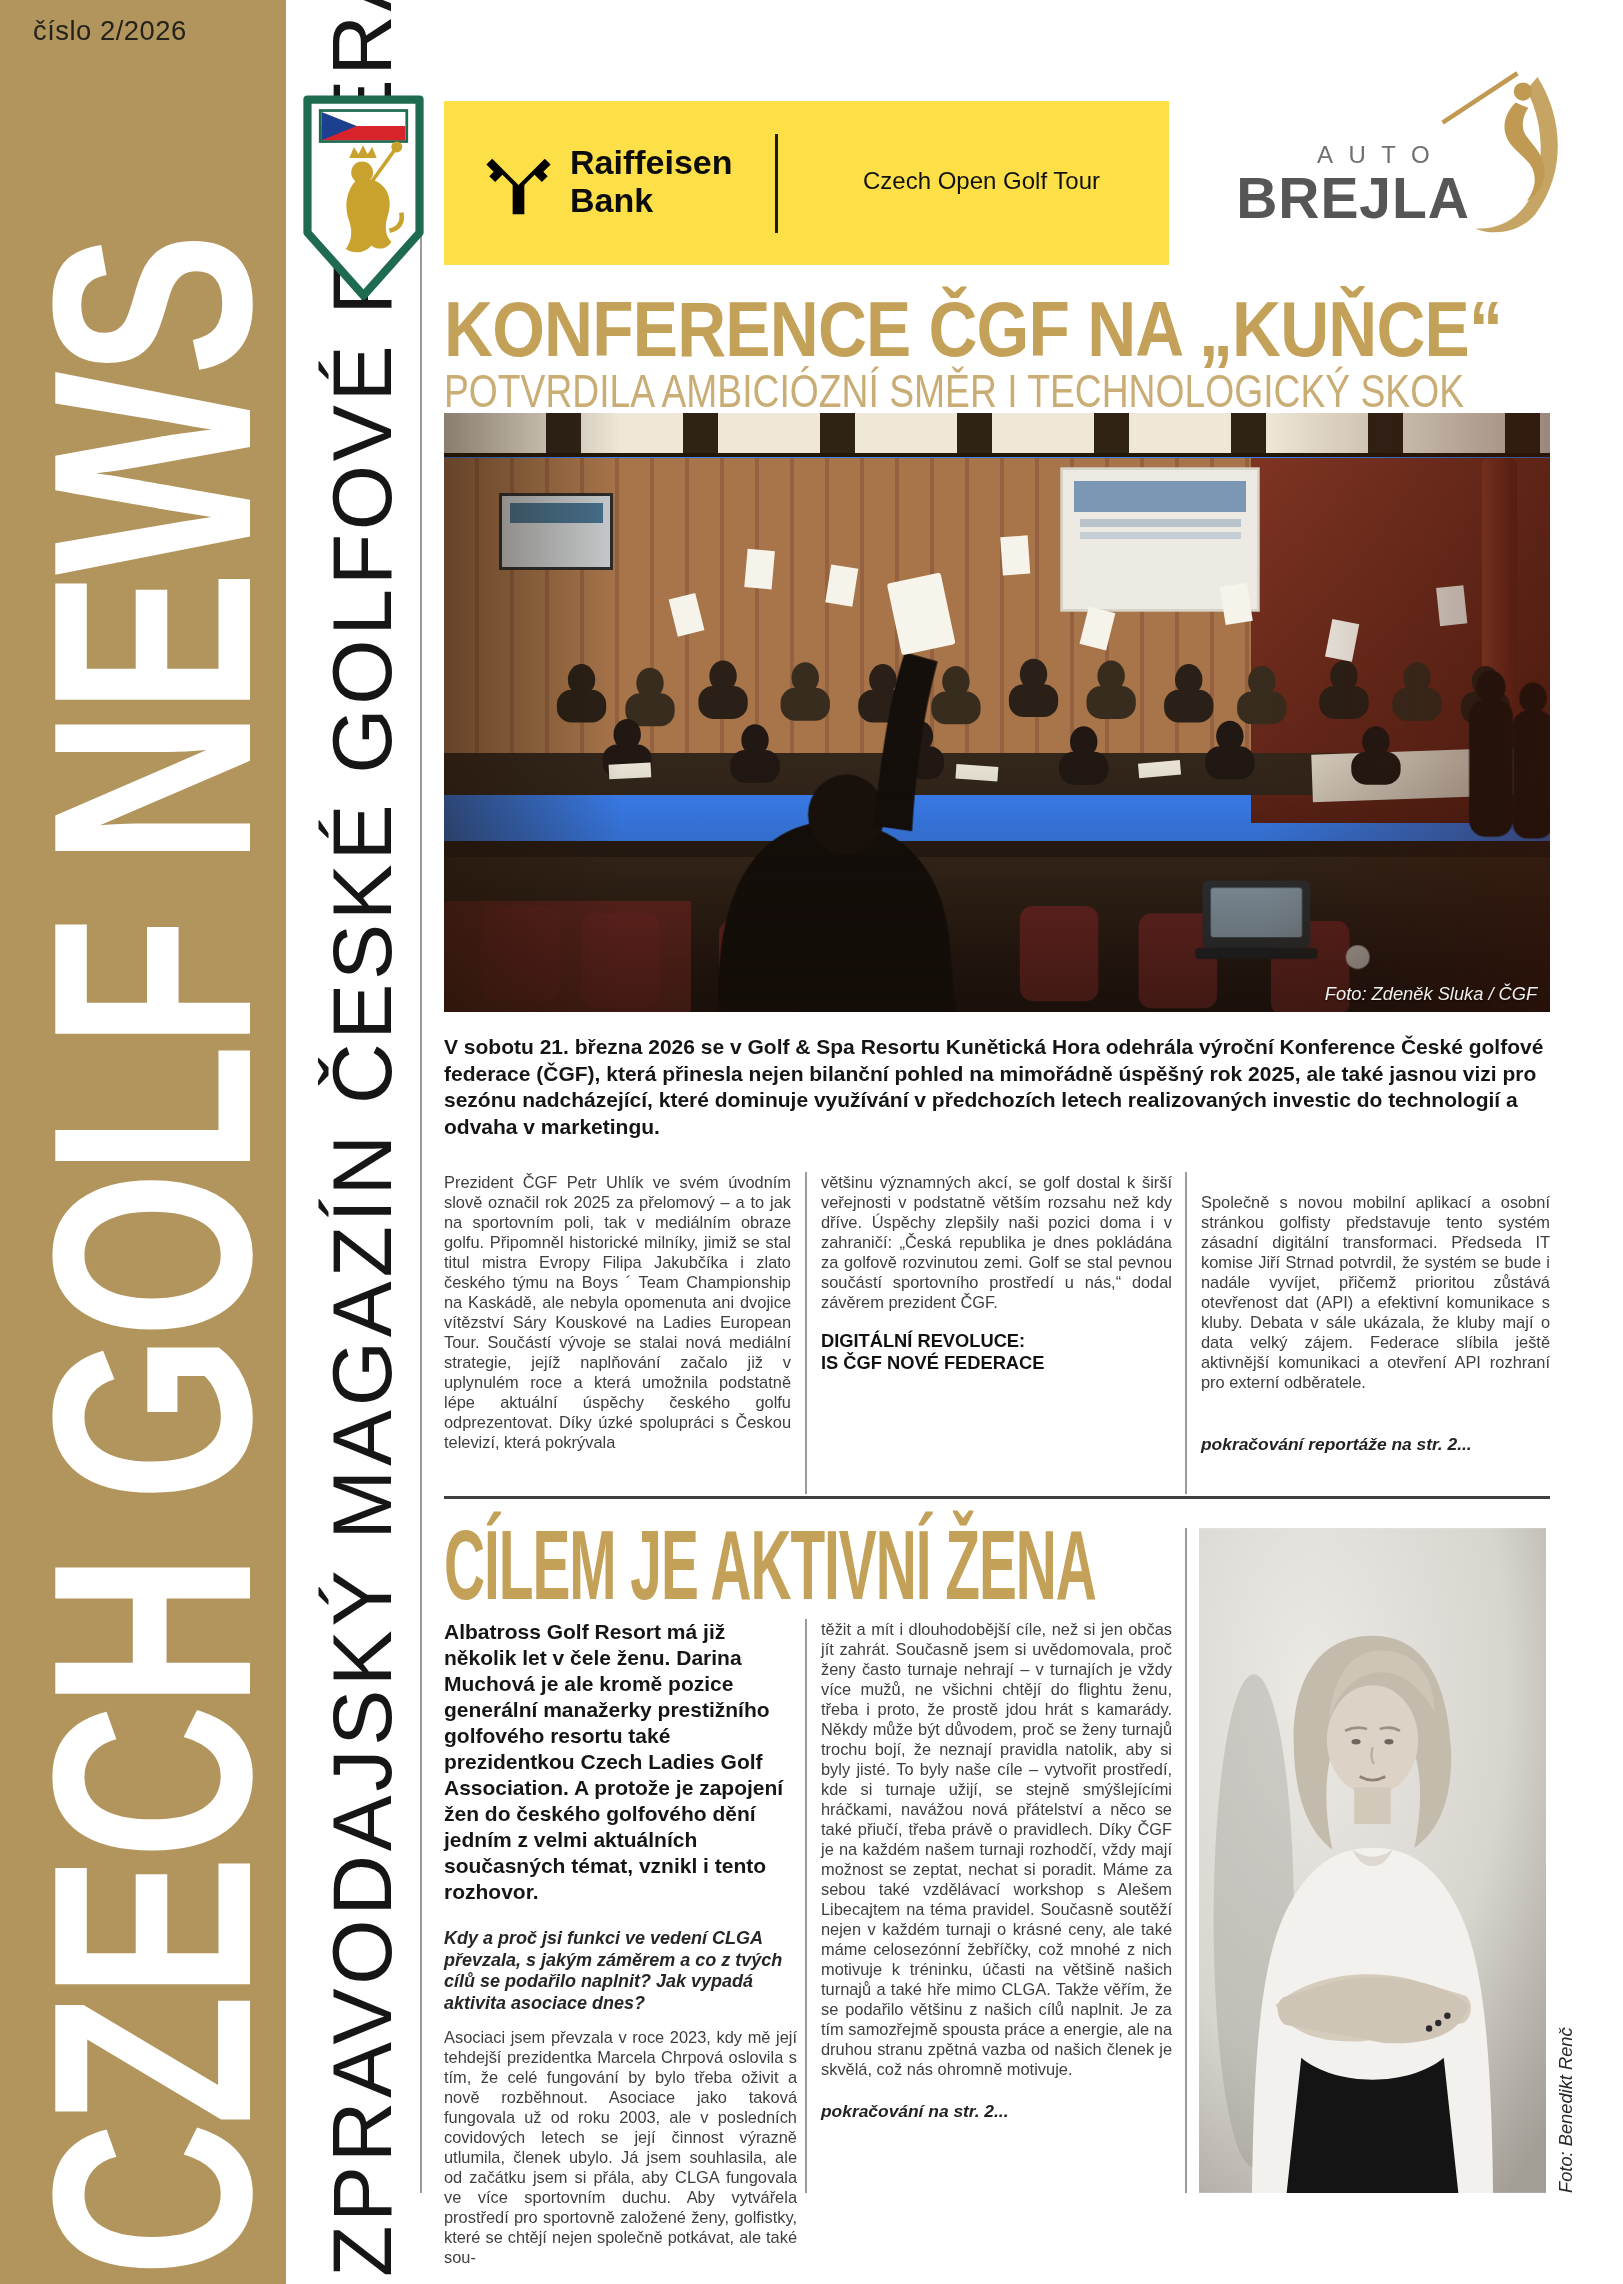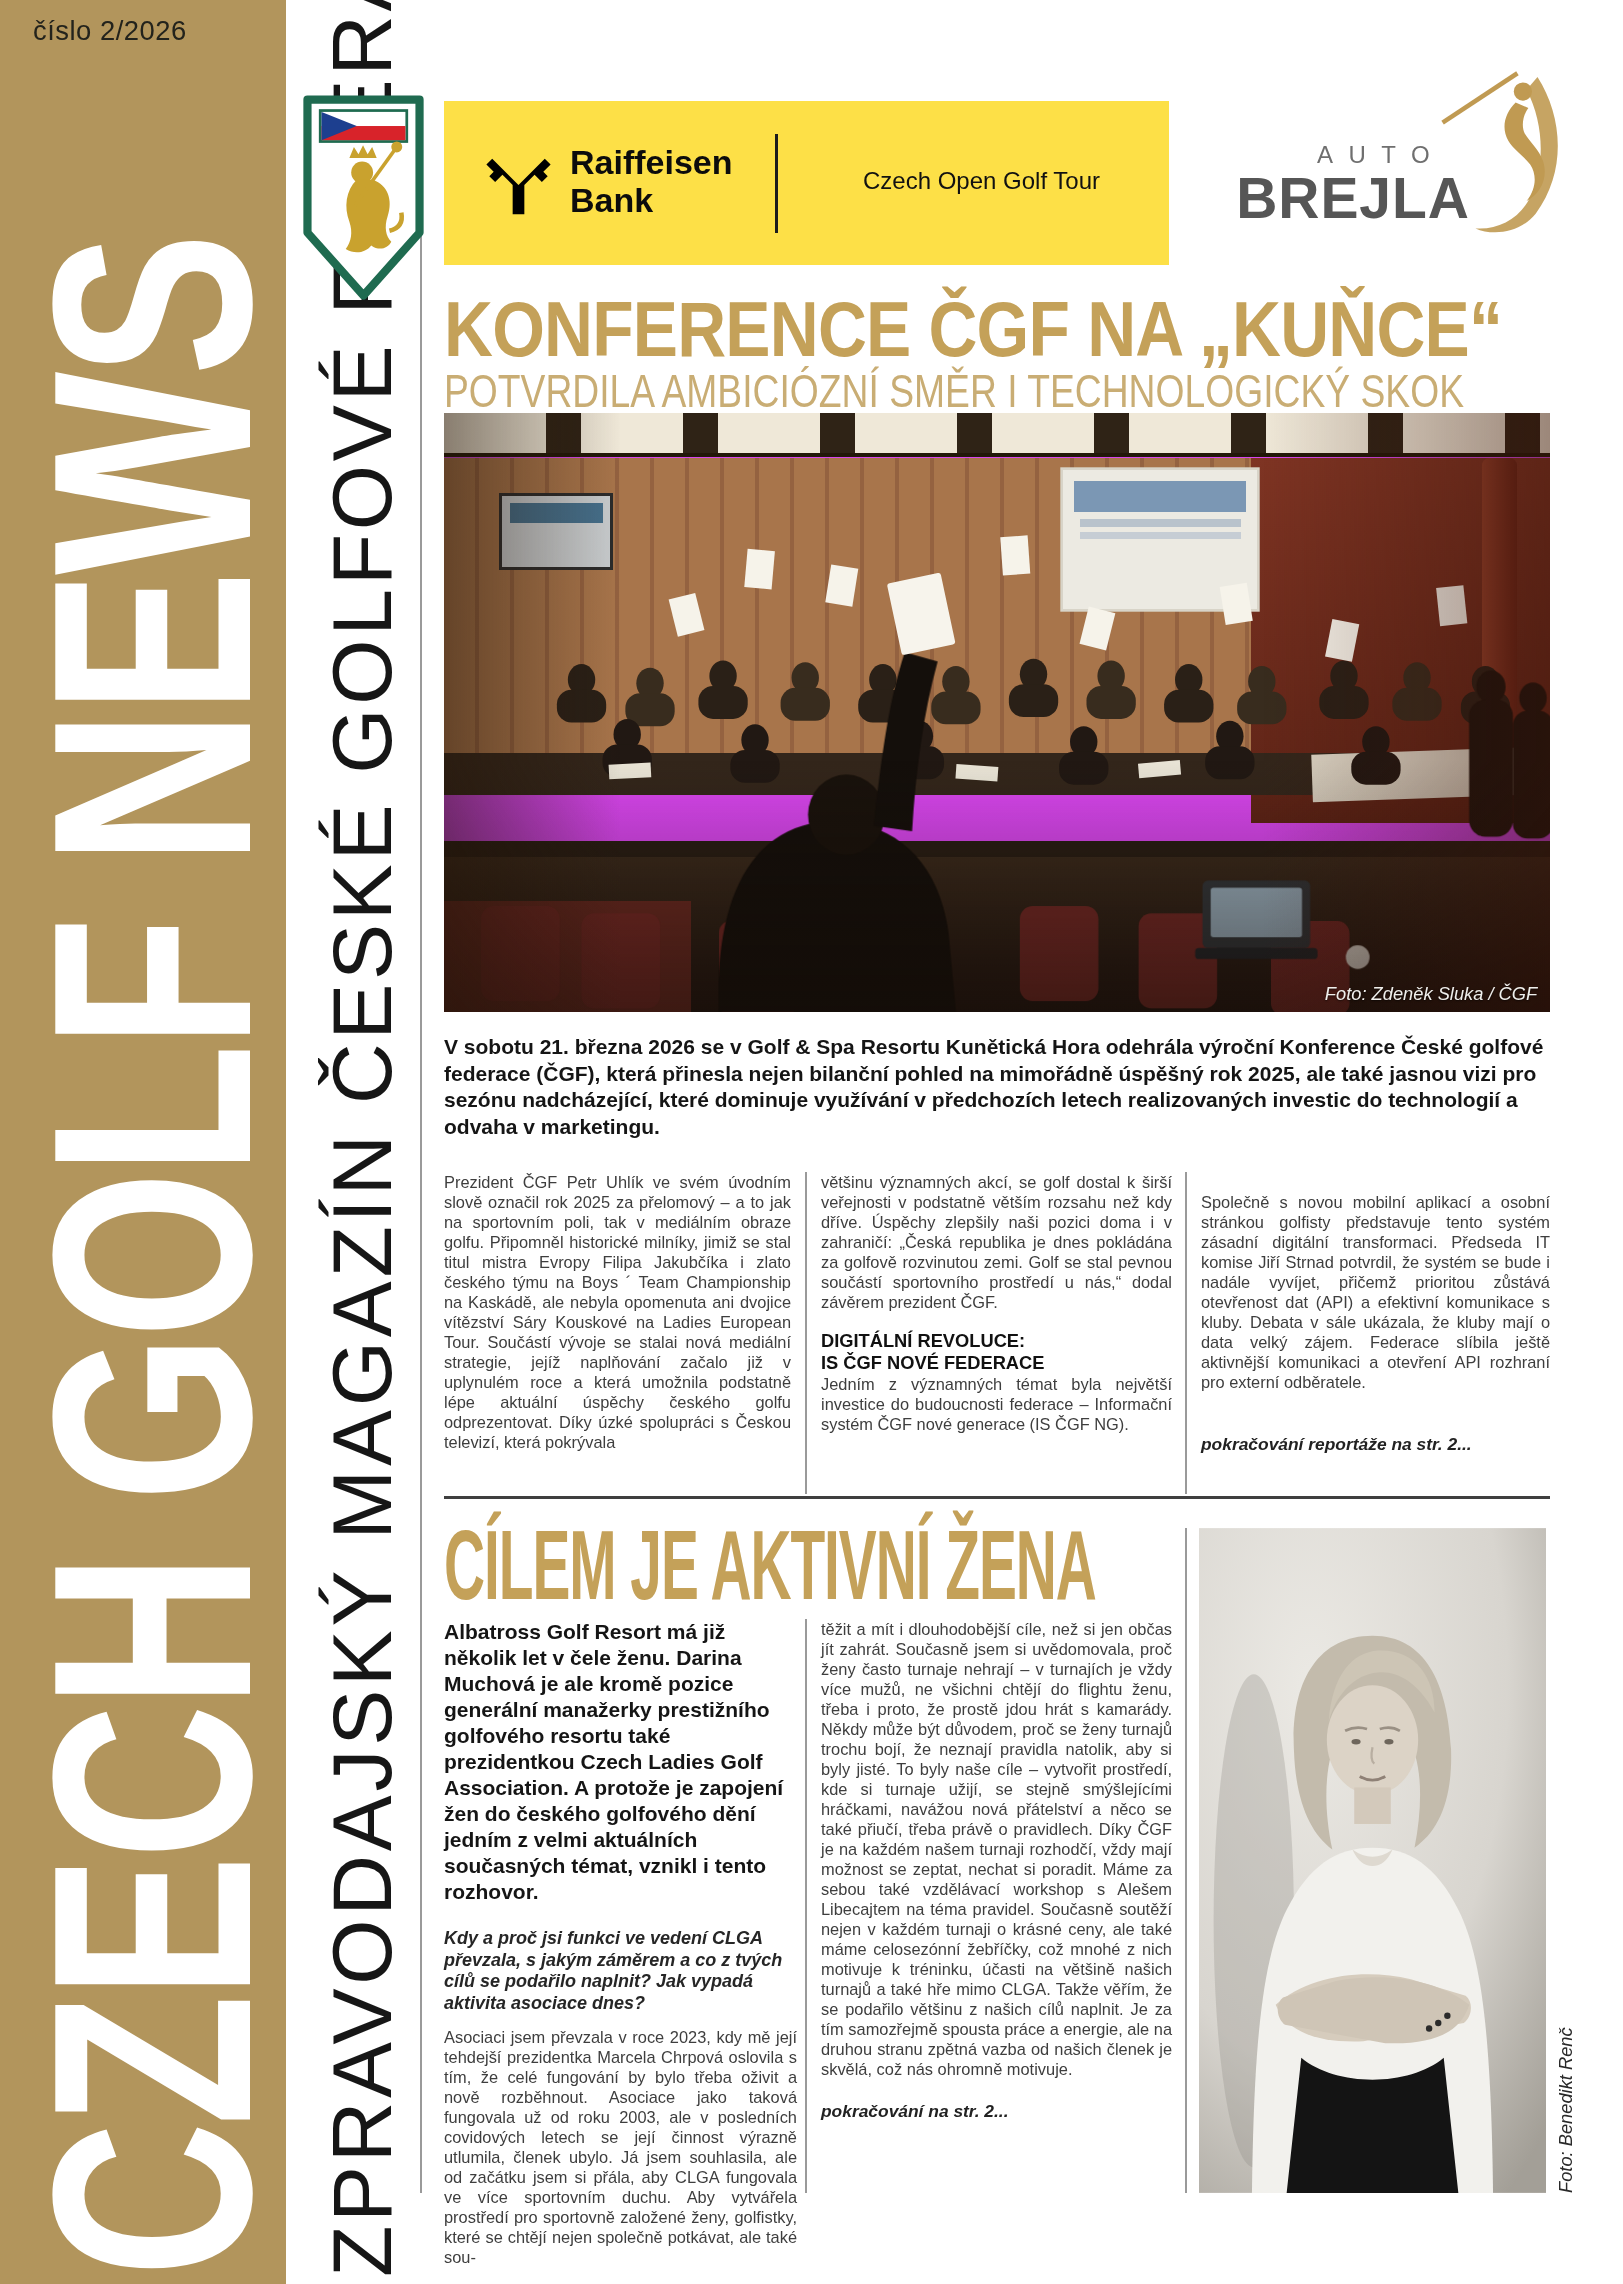--- a/index.html
+++ b/index.html
@@ -32,21 +32,21 @@
                color:#6f6f6f;font-weight:400;}
   .brejla-name{position:absolute;left:7.3px;top:101px;font-size:57px;font-weight:700;
                color:#565656;letter-spacing:0.9px;}
   .golfer{position:absolute;left:199px;top:-1.8px;width:146px;height:174px;}
 
   
   .h1{left:444px;top:285px;font-size:77px;font-weight:700;color:#c4a159;
       white-space:nowrap;transform:scaleX(0.88);transform-origin:0 0;letter-spacing:-0.9px;}
   .h1sub{left:444px;top:364px;font-size:46px;font-weight:400;color:#c9ad74;
          white-space:nowrap;transform:scaleX(0.81);transform-origin:0 0;}
-  .photo1{left:444px;top:413px;width:1106px;height:599px;overflow:hidden;background:#d946ef;}
+  .photo1{left:444px;top:413px;width:1106px;height:599px;overflow:hidden;background:#3b82f6;}
   .ph{position:absolute;}
   .ph-ceiling{left:0;top:0;width:100%;height:40px;
      background:repeating-linear-gradient(90deg,#efe8d8 0 102px,#2f2316 102px 137px);
      border-bottom:4.6px solid #221809;}
   .ph-wall{left:0;top:45px;width:100%;height:302px;
      background:repeating-linear-gradient(90deg,#a8754b 0 31px,#946240 31px 35px);}
   .ph-redwall{right:0;top:45px;width:27%;height:365px;
      background:linear-gradient(180deg,#7e3423,#5d2316);}
   .ph-curtain{right:3%;top:45px;width:35px;height:283px;border-radius:7.3px;
      background:linear-gradient(90deg,#93402a,#6b2517);}
@@ -254,21 +254,20 @@
   <div class="abs lead1">V sobotu 21. března 2026 se v Golf &amp; Spa Resortu Kunětická Hora odehrála výroční Konference České golfové federace (ČGF), která přinesla nejen bilanční pohled na mimořádně úspěšný rok 2025, ale také jasnou vizi pro sezónu nadcházející, které dominuje využívání v předchozích letech realizovaných investic do technologií a odvaha v marketingu.</div>
 
   <div class="abs col c1">Prezident ČGF Petr Uhlík ve svém úvodním slově označil rok 2025 za přelomový – a to jak na sportovním poli, tak v mediálním obraze golfu. Připomněl historické milníky, jimiž se stal titul mistra Evropy Filipa Jakubčíka i zlato českého týmu na Boys ´ Team Championship na Kaskádě, ale nebyla opomenuta ani dvojice vítězství Sáry Kouskové na Ladies European Tour. Součástí vývoje se stalai nová mediální strategie, jejíž naplňování začalo již v uplynulém roce a která umožnila podstatně lépe aktuální úspěchy českého golfu odprezentovat. Díky úzké spolupráci s Českou televizí, která pokrývala</div>
   <div class="abs cdiv d1a"></div>
   <div class="abs col c2">
     <div>většinu významných akcí, se golf dostal k širší veřejnosti v podstatně větším rozsahu než kdy dříve. Úspěchy zlepšily naši pozici doma i v zahraničí: „Česká republika je dnes pokládána za golfově rozvinutou zemi. Golf se stal pevnou součástí sportovního prostředí u nás,“ dodal závěrem prezident ČGF.</div>
     <div class="subhead">
       <div>DIGITÁLNÍ REVOLUCE:</div>
       <div>IS ČGF NOVÉ FEDERACE</div>
     </div>
-    <div>Jedním z významných témat byla největší investice do budoucnosti federace – Informační systém ČGF nové generace (IS ČGF NG).</div>
   </div>
   <div class="abs cdiv d2a"></div>
   <div class="abs col c3">
     <div>Společně s novou mobilní aplikací a osobní stránkou golfisty představuje tento systém zásadní digitální transformaci. Předseda IT komise Jiří Strnad potvrdil, že systém se bude i nadále vyvíjet, přičemž prioritou zůstává otevřenost dat (API) a efektivní komunikace s kluby. Debata v sále ukázala, že kluby mají o data velký zájem. Federace slíbila ještě aktivnější komunikaci a otevření API rozhraní pro externí odběratele.</div>
     <div class="more more-a1">pokračování reportáže na str. 2...</div>
   </div>
 
   <div class="abs rule"></div>
 
   <div class="abs h2">CÍLEM JE AKTIVNÍ ŽENA</div>

